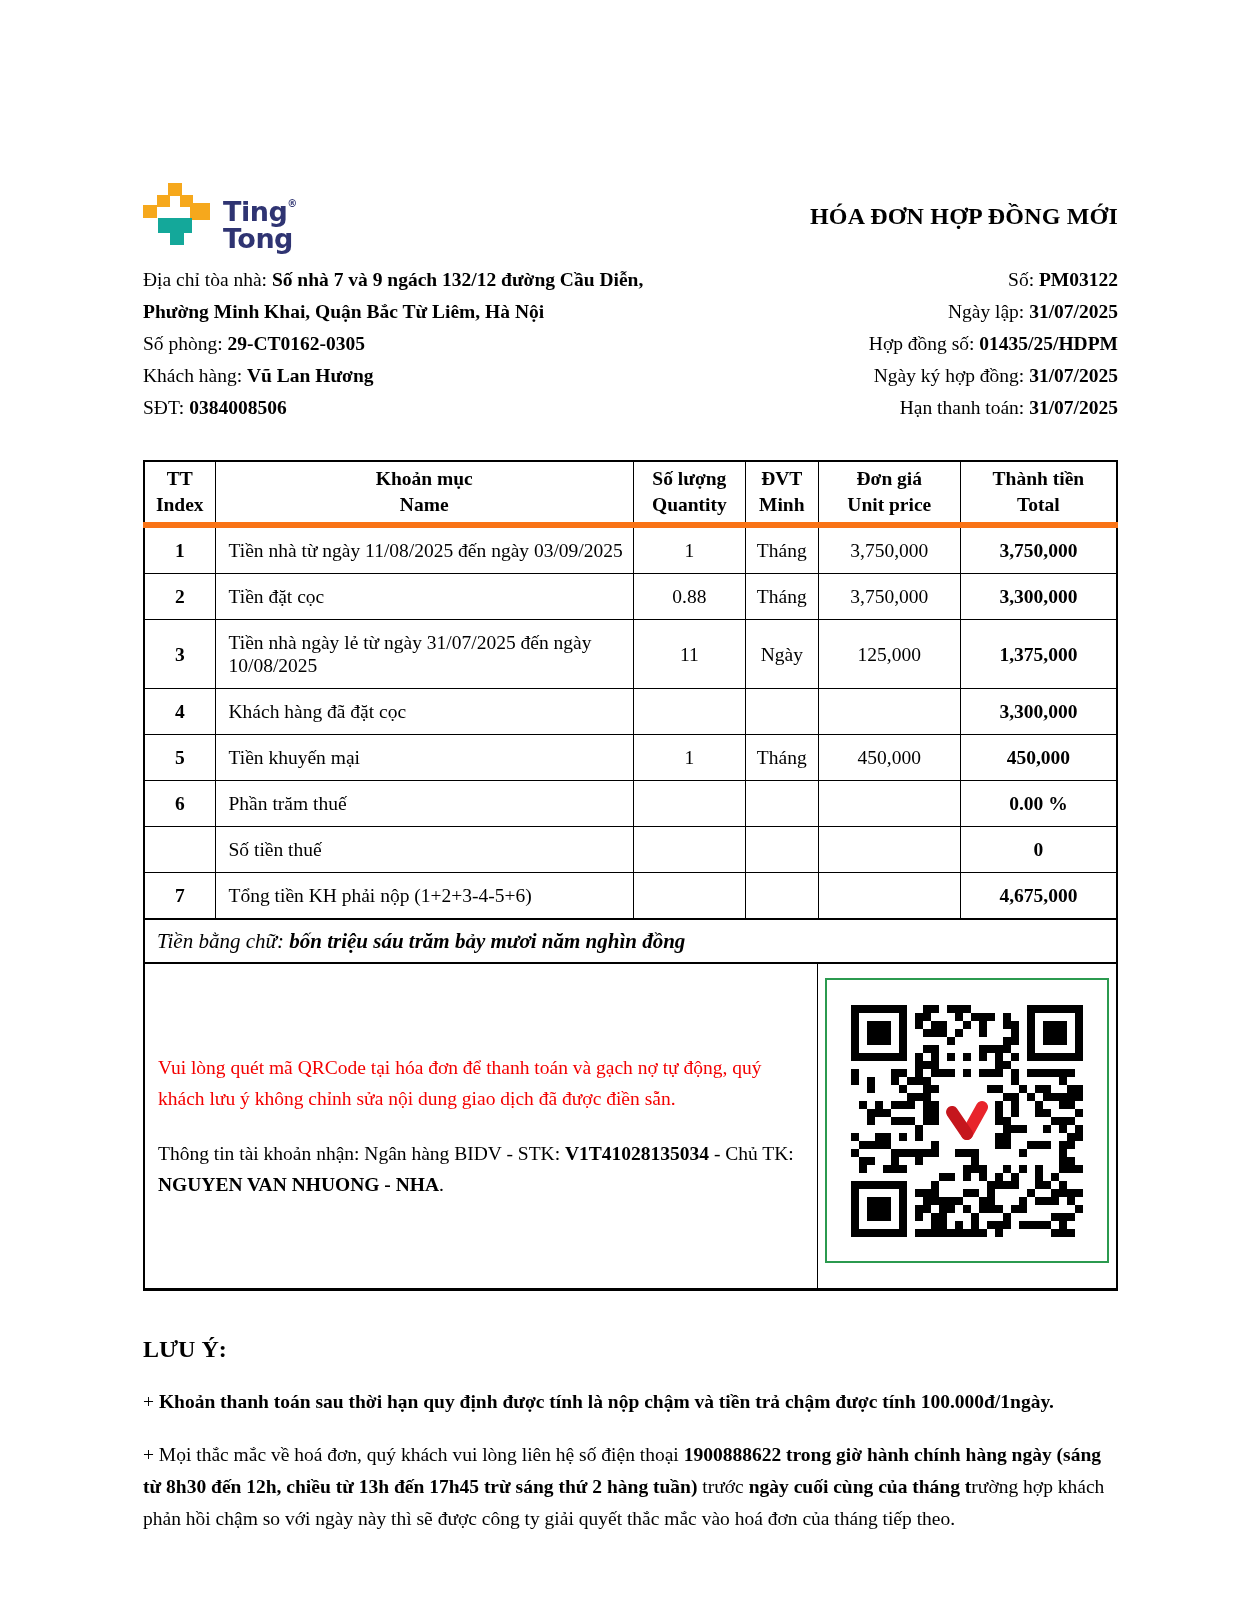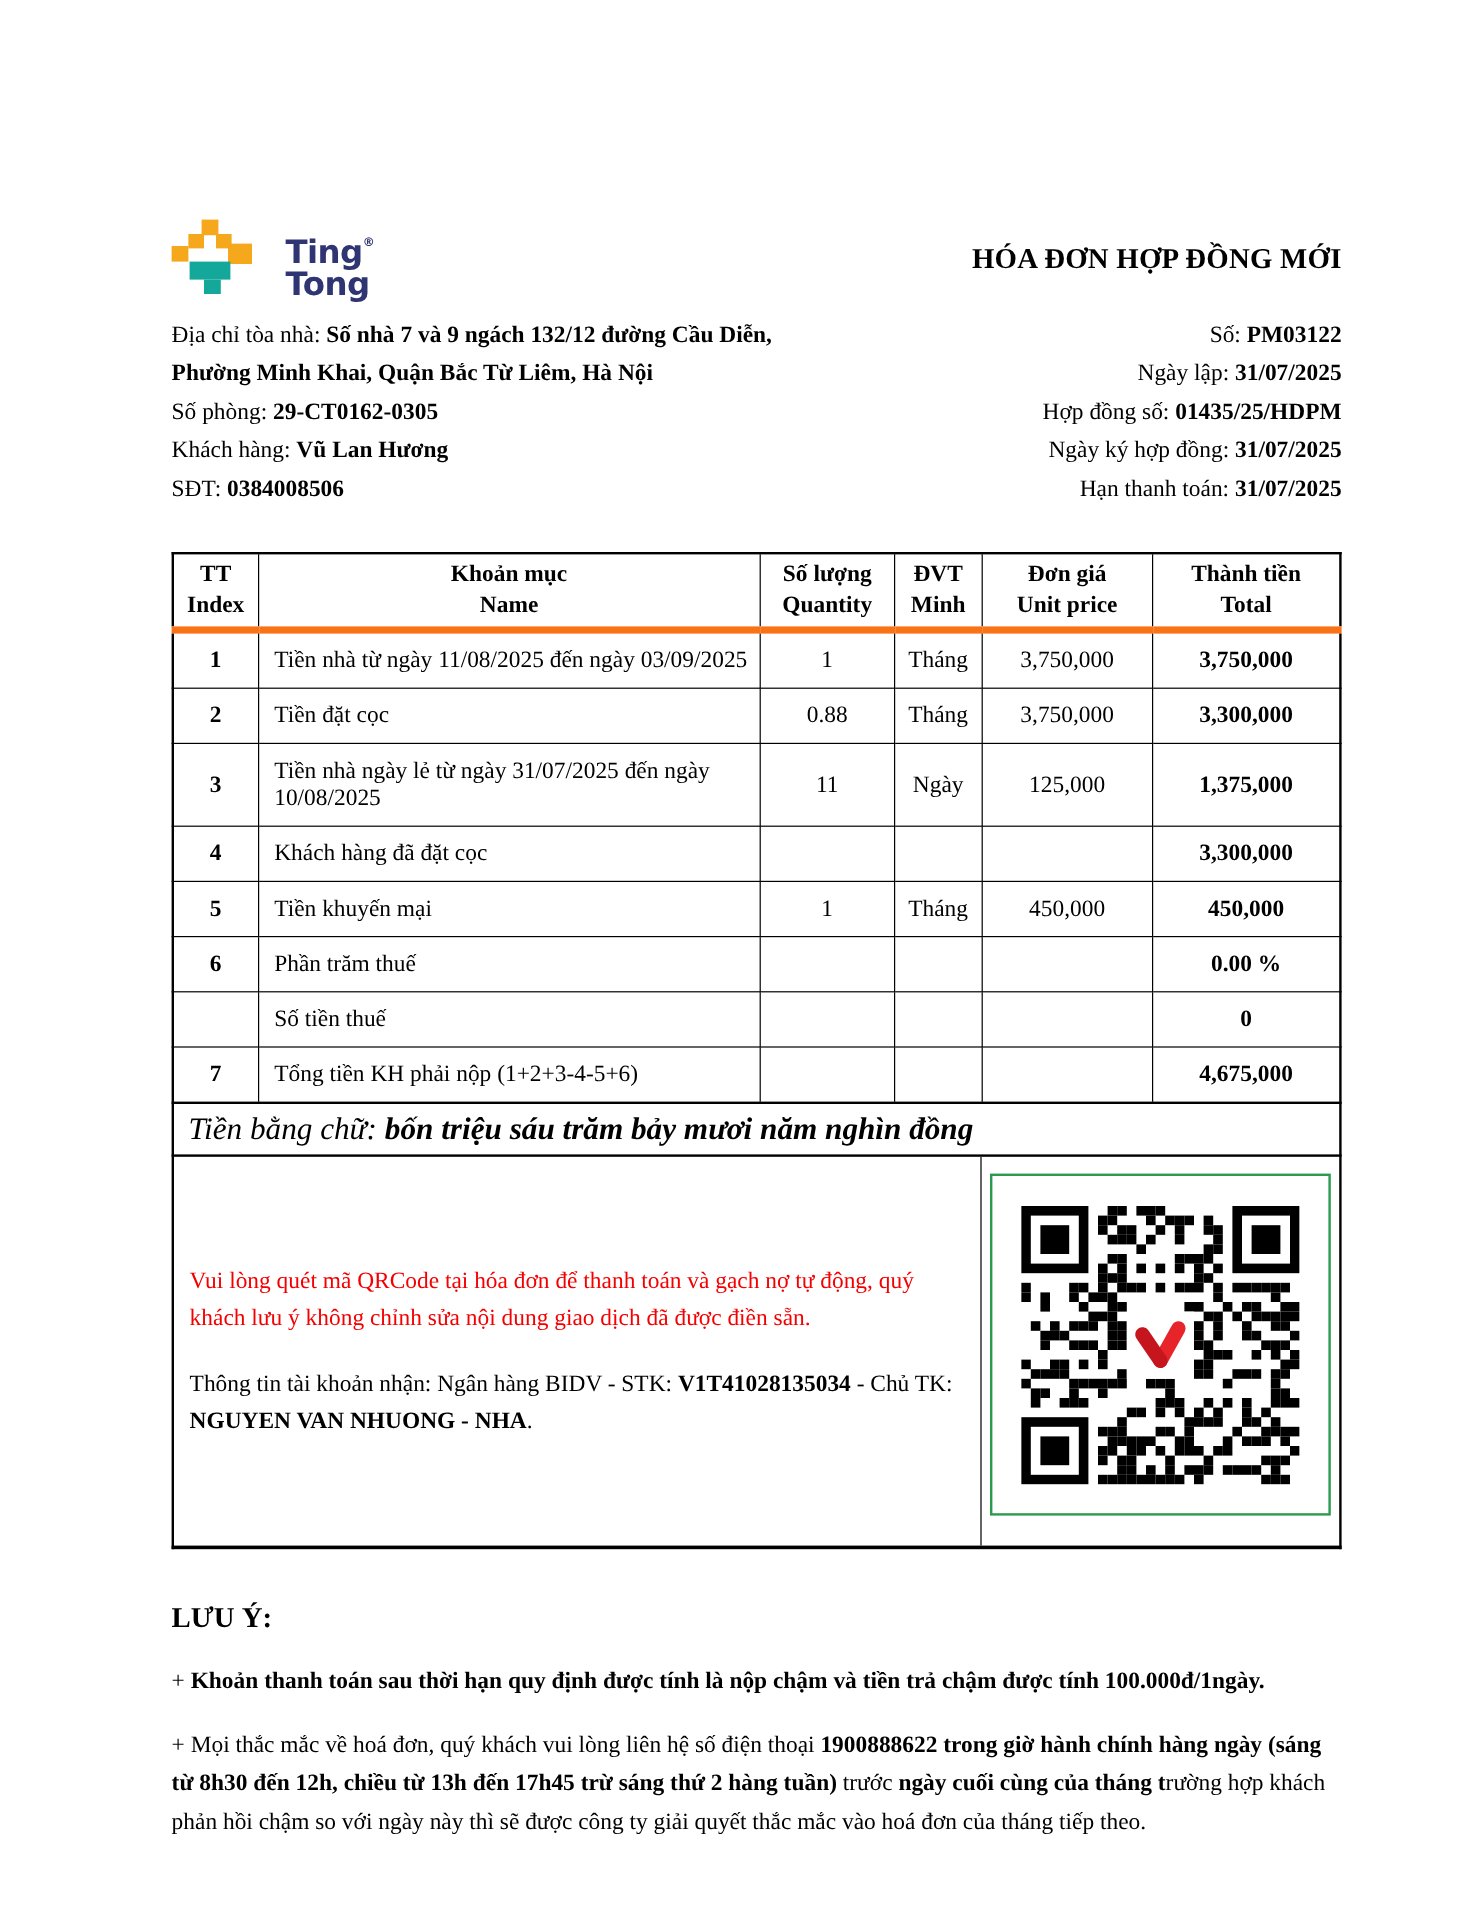--- a/index.html
+++ b/index.html
@@ -14,21 +14,21 @@
   *{box-sizing:border-box;margin:0;padding:0}
   html,body{background:#fff}
   .page{
     position:relative;width:1236px;height:1600px;background:#fff;
     font-family:"Liberation Serif",serif;color:#000;overflow:hidden;
   }
   .content{position:absolute;left:143px;top:183px;width:975px}
 
   
   .top{display:flex;justify-content:space-between;align-items:flex-start;height:70px}
-  .logo{display:flex;align-items:flex-start;gap:27px}
+  .logo{display:flex;align-items:center;gap:12px}
   .logo-mark{position:relative;width:68px;height:69px}
   .logo-mark .sq{position:absolute}
   .sq.y{background:var(--brand_yellow)}
   .sq.t{background:var(--brand_teal)}
   .s1{left:25px;top:0;width:14px;height:13px}
   .s2{left:14px;top:12px;width:13px;height:12px}
   .s3{left:37px;top:12px;width:13px;height:12px}
   .s4{left:0;top:22px;width:14px;height:13px}
   .s5{left:47px;top:20px;width:20px;height:17px}
   .s6{left:15px;top:35px;width:34px;height:15px}
@@ -49,21 +49,21 @@
   table.inv th,table.inv td{border:1px solid #000}
   table.inv thead th{font-weight:bold;padding:4px 2px;line-height:26px;border-bottom:6px solid #f97316;text-align:center}
   table.inv td{padding:11px 8px;line-height:23px;text-align:center;vertical-align:middle}
   table.inv td.cell-name{text-align:left;padding-left:13px;padding-right:10px}
   table.inv td.cell-index{font-weight:bold}
   table.inv td.cell-total{font-weight:bold}
   .cw-index{width:7.3%}.cw-name{width:43%}.cw-qty{width:11.5%}
   .cw-unit{width:7.5%}.cw-price{width:14.6%}.cw-total{width:16.1%}
 
   
-  .words-row{border:2px solid #000;border-top:0;padding:9px 12px;font-size:26px;
+  .words-row{border:2px solid #000;border-top:0;padding:9px 12px;font-size:21px;
     font-style:italic;line-height:24px}
   .words-row b{font-weight:bold}
 
   
   .qr-section{border:2px solid #000;border-top:0;border-bottom-width:3px;display:flex;height:327px}
   .pay-left{flex:1;border-right:1px solid #000;padding:0 13px;display:flex;
     flex-direction:column;justify-content:center;font-size:19.5px;line-height:31px}
   .pay-left .red{color:var(--alert_red)}
   .pay-left .acct{margin-top:24px}
   .pay-right{width:298px;display:flex;justify-content:center;padding-top:14px}

